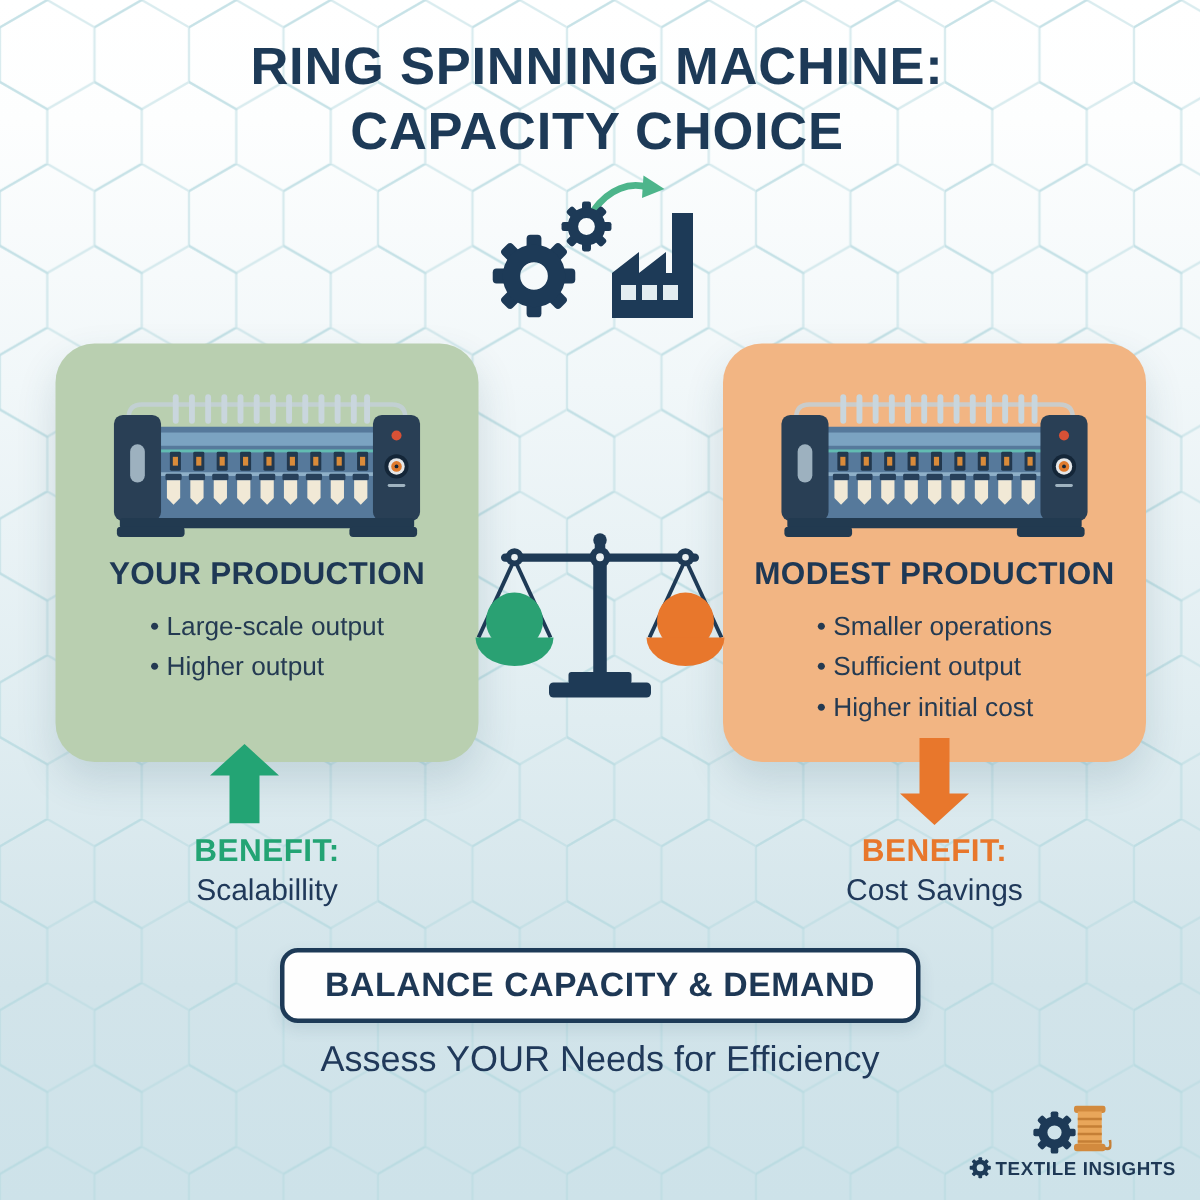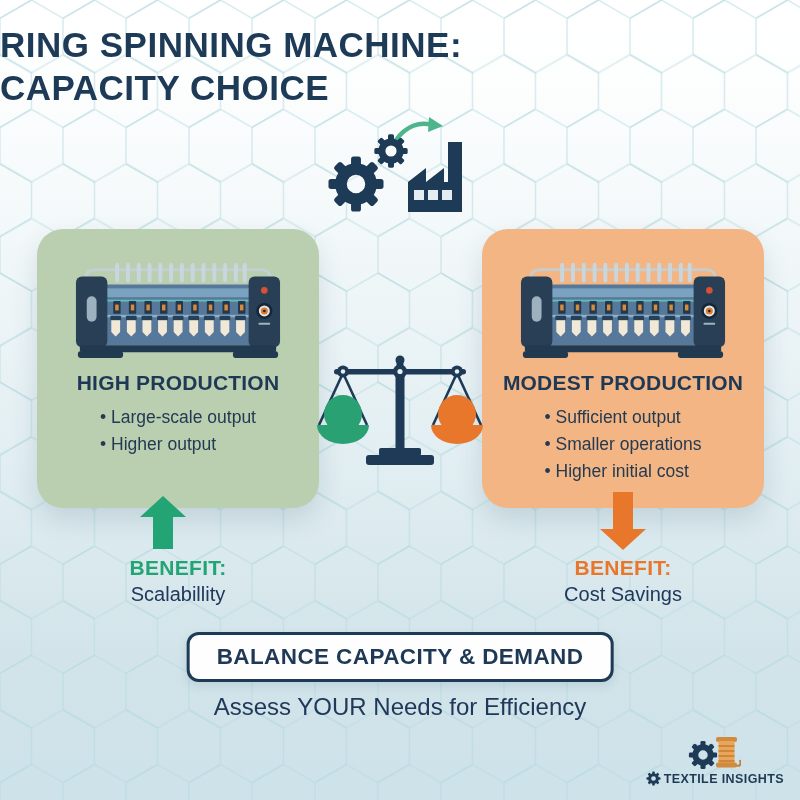--- a/index.html
+++ b/index.html
@@ -3,21 +3,21 @@
 <meta charset="utf-8">
 <style>
   html,body{margin:0;padding:0;background:#ffffff;}
   *{box-sizing:border-box;}
   .canvas{
     position:relative;width:800px;height:800px;overflow:hidden;
     font-family:"Liberation Sans","DejaVu Sans",sans-serif;
     background:linear-gradient(180deg,#ffffff 0%,#fdfefe 10%,#f1f7f9 32%,#e0edf1 60%,#d2e4ea 82%,#cde2e9 100%);
   }
   .hexbg{position:absolute;inset:0;width:800px;height:800px;pointer-events:none;}
-  .title{position:absolute;top:24px;left:0;width:796px;text-align:left;
+  .title{position:absolute;top:24px;left:0;width:796px;text-align:center;
     color:var(--navy);font-weight:800;font-size:35px;line-height:1.22;letter-spacing:.5px;}
   .topicon{position:absolute;left:322px;top:110px;width:158px;height:108px;color:var(--navy);}
   .card{position:absolute;top:229px;width:282px;height:279px;border-radius:26px;
     box-shadow:0 12px 26px rgba(44,84,106,.16);}
   .card.left{left:37px;background:var(--green-card);}
   .card.right{left:482px;background:var(--orange-card);}
   .machine{display:block;margin:26px auto 0;width:216px;height:104px;}
   .card h2{margin:12px 0 0;text-align:center;font-size:21px;font-weight:800;
     color:#1e3855;letter-spacing:.2px;}
   .card .bullets-wrap{text-align:center;}
@@ -169,38 +169,38 @@
       <rect x="8" y="48" width="10" height="10" fill="#e3edf1"></rect>
       <rect x="22" y="48" width="10" height="10" fill="#e3edf1"></rect>
       <rect x="36" y="48" width="10" height="10" fill="#e3edf1"></rect>
     </g>
   </svg>
 
   <div class="card left">
     <svg class="machine" viewBox="0 0 220 106" aria-hidden="true">
       <use href="#machineSym"></use>
     </svg>
-    <h2>HIGH PRODUCTION</h2>
+    <h2>YOUR PRODUCTION</h2>
     <div class="bullets-wrap">
       <ul>
         <li>Large-scale output</li>
         <li>Higher output</li>
       </ul>
     </div>
   </div>
 
   <div class="card right">
     <svg class="machine" viewBox="0 0 220 106" aria-hidden="true">
       <use href="#machineSym"></use>
     </svg>
     <h2>MODEST PRODUCTION</h2>
     <div class="bullets-wrap">
       <ul>
+        <li>Smaller operations</li>
         <li>Sufficient output</li>
-        <li>Smaller operations</li>
         <li>Higher initial cost</li>
       </ul>
     </div>
   </div>
 
   <svg class="scale" viewBox="0 0 172 116" aria-hidden="true">
     <g fill="#1e3a56">
       <line x1="27" y1="21" x2="3" y2="73" stroke="#1e3a56" stroke-width="2.6"></line>
       <line x1="27" y1="21" x2="51" y2="73" stroke="#1e3a56" stroke-width="2.6"></line>
       <line x1="141" y1="21" x2="117" y2="73" stroke="#1e3a56" stroke-width="2.6"></line>

